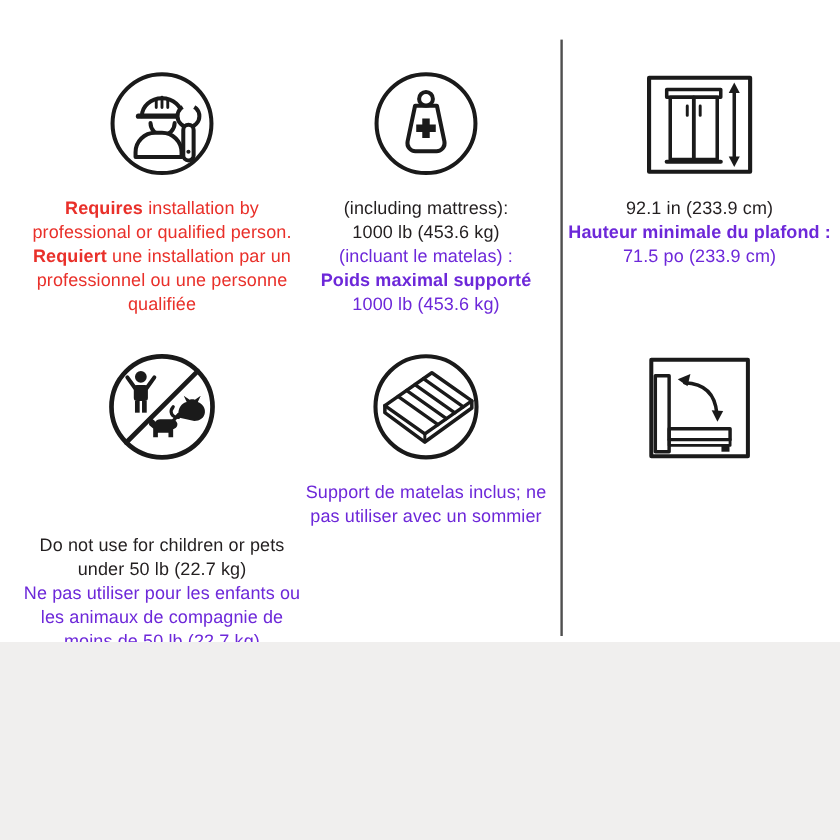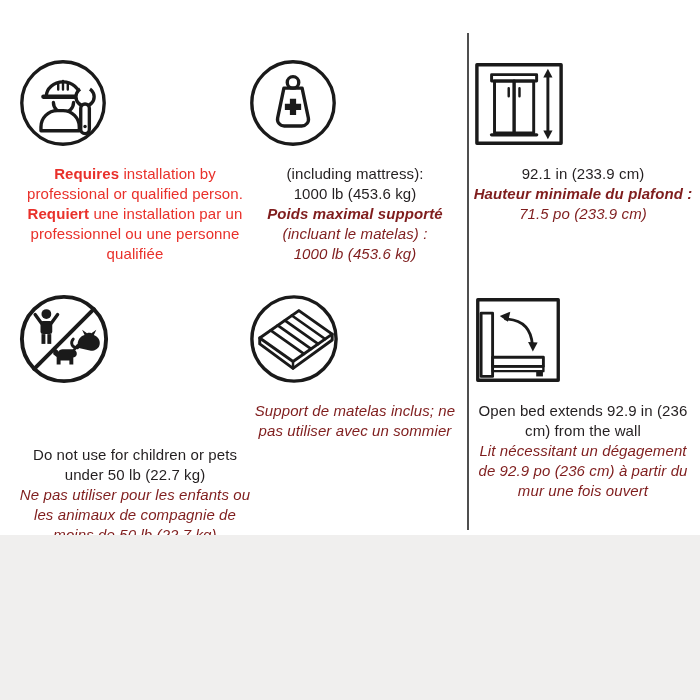--- a/index.html
+++ b/index.html
@@ -1,32 +1,32 @@
 <!DOCTYPE html>
 <html><head>
 <meta charset="utf-8">
 <style>
   * { box-sizing: border-box; margin: 0; padding: 0; }
   html, body { width: 700px; height: 700px; }
   body { font-family: "Liberation Sans", sans-serif; }
   .stage { position: relative; width: 700px; height: 700px; background: #ffffff; overflow: hidden; }
 
-  .cell { position: absolute; display: flex; flex-direction: column; text-align: center; }
+  .cell { position: absolute; display: flex; flex-direction: column; align-items: center; text-align: center; }
   .cell-1 { left: 17px;  top: 57px;  width: 236px; }
   .cell-2 { left: 247px; top: 57px;  width: 216px; }
   .cell-3 { left: 472px; top: 57px;  width: 222px; }
   .cell-4 { left: 17px;  top: 292px; width: 236px; gap: 44px; }
   .cell-5 { left: 247px; top: 292px; width: 216px; }
   .cell-6 { left: 472px; top: 292px; width: 222px; }
 
   .badge { display: block; margin-bottom: 15px; }
   .txt { font-size: 15px; line-height: 20px; color: #231f20; letter-spacing: .1px; }
   .txt strong, .bold { font-weight: 700; }
   .red  { color: #e9302a; }
-  .gray { color: #7f1d1d; font-style: italic; }
+  .gray { color: #6d28d9; }
 
   .vdivider { position: absolute; left: 467px; top: 33px; width: 2px; height: 497px; background: #4f4f4f; }
 
   .footer { position: absolute; left: 0; top: 535px; width: 700px; height: 165px; background: #f0efee; }
 
   svg { stroke-linecap: round; stroke-linejoin: round; }
   .ln { fill: none; stroke: #1a1a1a; }
 </style>
 </head>
 <body>
@@ -54,22 +54,22 @@
   <div class="cell cell-2">
     <svg class="badge" width="92" height="92" viewBox="0 0 96 96">
       <circle class="ln" cx="48" cy="48" r="43" stroke-width="3.5"></circle>
       <circle class="ln" cx="48" cy="26.5" r="6" stroke-width="3.5"></circle>
       <path class="ln" d="M38.5 32.5 h19 l6.5 31 a7 7 0 0 1 -7 8.5 h-18 a7 7 0 0 1 -7 -8.5 z" stroke-width="3.5"></path>
       <path d="M48 43.5 V60.5 M39.5 52 H56.5" stroke="#1a1a1a" stroke-width="6.5" stroke-linecap="butt"></path>
     </svg>
     <div class="txt">
       <div>(including mattress):</div>
       <div>1000 lb (453.6 kg)</div>
+      <div class="gray">(incluant le matelas) :</div>
       <div class="gray bold">Poids maximal supporté</div>
-      <div class="gray">(incluant le matelas) :</div>
       <div class="gray">1000 lb (453.6 kg)</div>
     </div>
   </div>
 
   <div class="cell cell-3">
     <svg class="badge" width="94" height="90" viewBox="0 0 96 90" style="margin-top:2px">
       <rect class="ln" x="5" y="5" width="86" height="80" stroke-width="3.5"></rect>
       <rect class="ln" x="20" y="15" width="46" height="6.5" stroke-width="3"></rect>
       <rect class="ln" x="23" y="21.5" width="20" height="53" stroke-width="3"></rect>
       <rect class="ln" x="43" y="21.5" width="20" height="53" stroke-width="3"></rect>
@@ -123,24 +123,20 @@
     <svg class="badge" width="92" height="92" viewBox="0 0 96 96" style="margin-top:2px">
       <rect class="ln" x="6" y="6" width="84" height="84" stroke-width="3.5"></rect>
       <rect class="ln" x="9.5" y="20" width="12" height="66" stroke-width="3"></rect>
       <rect class="ln" x="21.5" y="66" width="53" height="9.5" stroke-width="3"></rect>
       <rect class="ln" x="21.5" y="75.5" width="53" height="5" stroke-width="2.5"></rect>
       <rect x="67" y="80.5" width="7" height="5.5" fill="#1a1a1a"></rect>
       <path class="ln" d="M35 26 Q61 27 63 53" stroke-width="3"></path>
       <polygon points="29,23 40,18.5 37.5,29" fill="#1a1a1a"></polygon>
       <polygon points="63.5,60 58.5,50 68.5,50.5" fill="#1a1a1a"></polygon>
     </svg>
-    <div>
-      <p class="txt">Open bed extends 92.9 in (236 cm) from the wall</p>
-      <p class="txt gray">Lit nécessitant un dégagement de 92.9 po (236 cm) à partir du mur une fois ouvert</p>
-    </div>
   </div>
 
   <div class="footer">
     
 
     
 
     
   </div>
 

